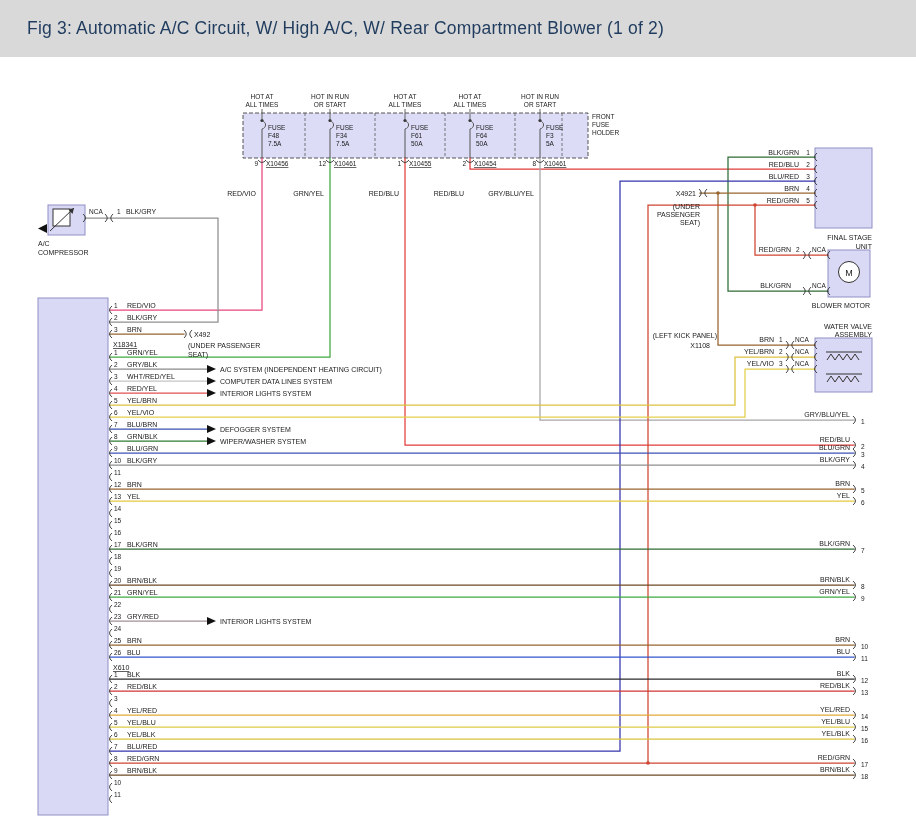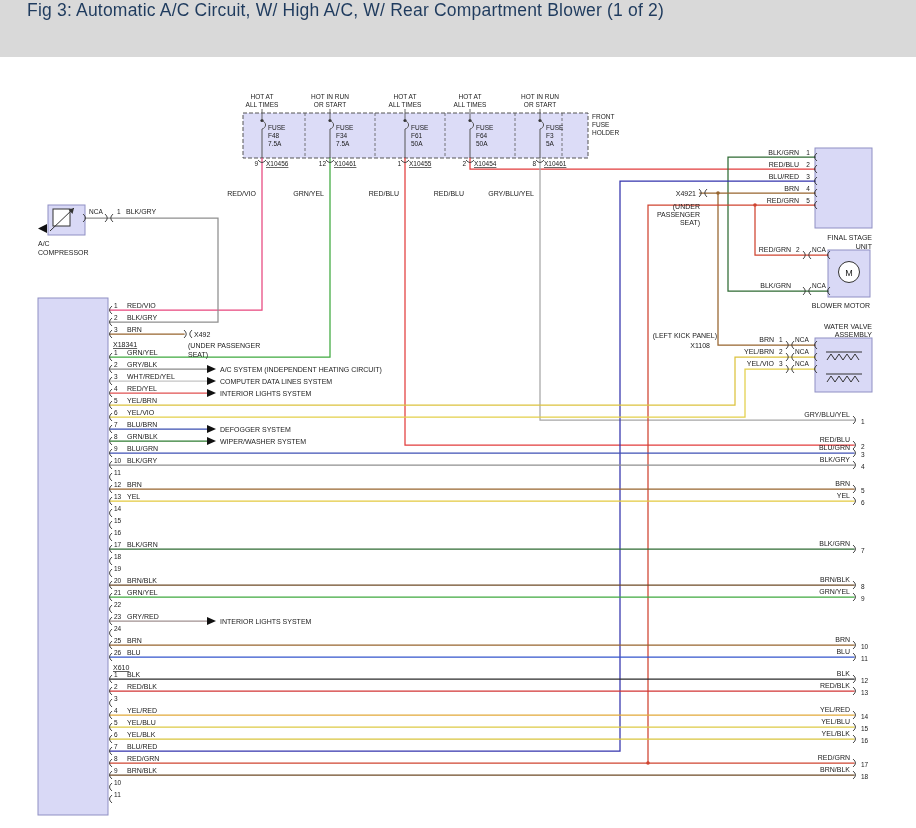--- a/index.html
+++ b/index.html
@@ -1,19 +1,19 @@
 <!DOCTYPE html>
 <html><head>
 <meta charset="utf-8">
 <style>
   * { margin:0; padding:0; box-sizing:border-box; }
   html,body { width:916px; height:828px; background:#ffffff; overflow:hidden;
               font-family:"Liberation Sans", sans-serif; position:relative; }
   .header { position:absolute; top:0; left:0; width:916px; height:57px;
-            background:#d9d9d9; display:flex; align-items:flex-start; z-index:2; }
+            background:#d9d9d9; display:flex; align-items:center; z-index:2; }
   .title  { margin-left:27px; font-size:17.5px; color:#1f3b5e; letter-spacing:.2px; }
   #diagram { position:absolute; top:0; left:0; z-index:1; }
   #diagram text { font-family:"Liberation Sans", sans-serif; }
   .lnk { text-decoration: underline; }
 </style>
 </head>
 <body>
 
 <div class="header">
   <span class="title">Fig 3: Automatic A/C Circuit, W/ High A/C, W/ Rear Compartment Blower (1 of 2)</span>

